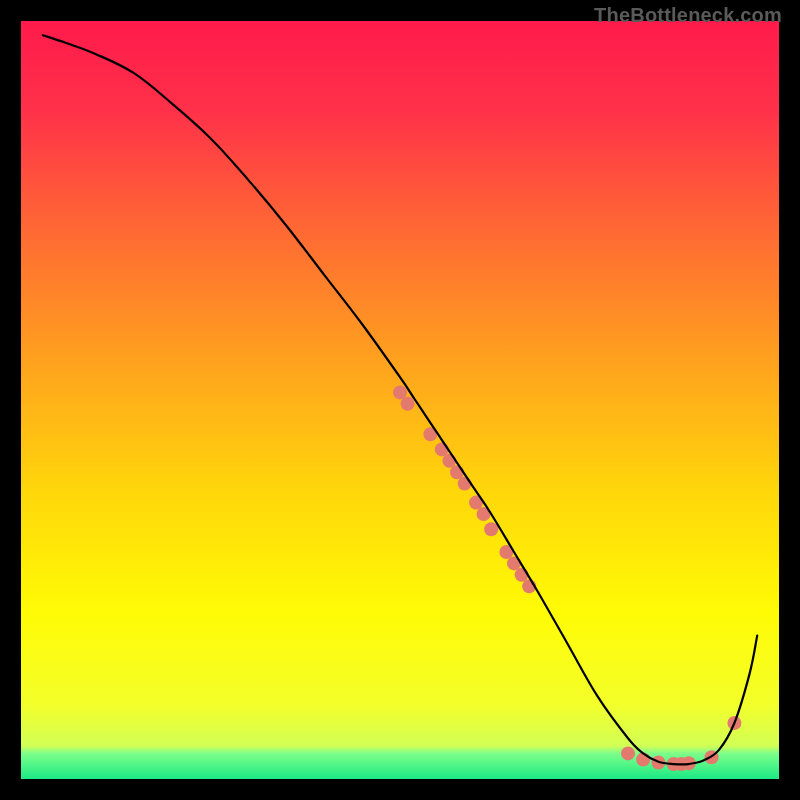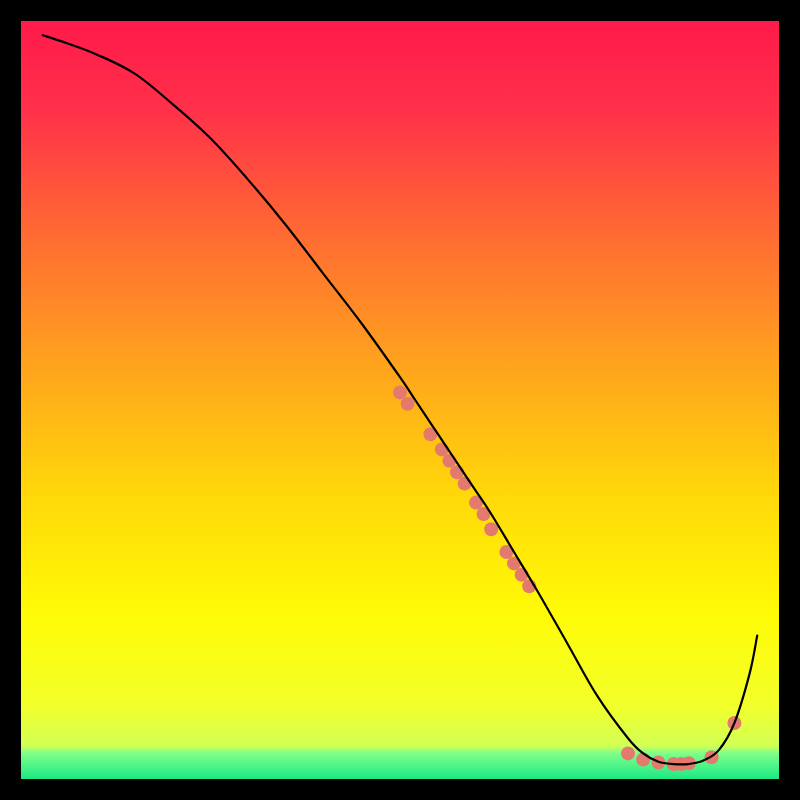--- a/index.html
+++ b/index.html
@@ -74,13 +74,14 @@
         <circle cx="658.4" cy="762.52" r="7" fill="#e47a6d"></circle>
         <circle cx="673.6" cy="764.04" r="7" fill="#e47a6d"></circle>
         <circle cx="681.2" cy="764.04" r="7" fill="#e47a6d"></circle>
         <circle cx="688.8" cy="763.28" r="7" fill="#e47a6d"></circle>
         <circle cx="711.6" cy="757.2" r="7" fill="#e47a6d"></circle>
         <circle cx="734.4" cy="723" r="7" fill="#e47a6d"></circle>
       </g>
     <path id="curve-path" fill="none" stroke-width="2.2" stroke-linejoin="round" stroke-linecap="round" d="M 42.8 35.200000000000045 C 46.903999999999996 36.56800000000005, 56.023999999999994 39.38000000000007, 65.6 42.80000000000007 C 75.17599999999999 46.22000000000007, 83.688 48.72800000000007, 96 54.200000000000045 C 108.312 59.67200000000002, 120.32 64.30799999999994, 134 73.19999999999993 C 147.68 82.09199999999993, 158.32 91.972, 172 103.60000000000002 C 185.68 115.22800000000005, 196.32 124.12000000000006, 210 137.80000000000007 C 223.68 151.48000000000008, 234.32 163.86800000000002, 248 179.60000000000002 C 261.68 195.33200000000002, 272.32 208.10000000000005, 286 225.20000000000005 C 299.68 242.30000000000004, 310.32 256.816, 324 274.59999999999997 C 337.68 292.38399999999996, 348.32 305.532, 362 324 C 375.68 342.468, 390.424 363.52, 400 377.2 C 409.576 390.88, 409.728 391.792, 415.2 400 C 420.67199999999997 408.208, 424.92800000000005 414.592, 430.40000000000003 422.8 C 435.872 431.00800000000004, 440.12800000000004 437.392, 445.6 445.6 C 451.072 453.80800000000005, 455.328 460.19200000000006, 460.79999999999995 468.40000000000003 C 466.27199999999993 476.608, 470.528 482.992, 476 491.2 C 481.472 499.40799999999996, 484.36 503.056, 491.2 514 C 498.03999999999996 524.944, 505.792 538.32, 514 552 C 522.208 565.68, 527.224 573.584, 536.8000000000001 590 C 546.3760000000001 606.416, 556.256 624.048, 567.1999999999999 643.2 C 578.1439999999999 662.3520000000001, 586.6560000000001 679.3, 597.6 696.4 C 608.544 713.5, 619.792 727.94, 628 738.2 C 636.208 748.46, 637.728 749.1591999999999, 643.1999999999999 753.4 C 648.6719999999999 757.6408, 652.928 759.8448, 658.4 761.76 C 663.872 763.6752, 668.128 763.6296, 673.6 764.04 C 679.072 764.4504, 683.328 764.7239999999999, 688.8 764.04 C 694.2719999999999 763.356, 698.528 762.8392, 704 760.24 C 709.472 757.6408, 713.7280000000001 756.3032000000001, 719.2 749.6 C 724.672 742.8968, 728.928 736.68, 734.4 723 C 739.872 709.32, 745.496 689.332, 749.6 673.6 C 753.7040000000001 657.868, 755.832 642.44, 757.1999999999999 635.6" stroke="#000000"></path>
     <rect id="frame" fill="none" stroke="#000" stroke-width="2" x="20" y="20" width="760" height="760"></rect>
   </svg>
+  <div class="watermark">TheBottleneck.com</div>
 </div>
 
 </body></html>

